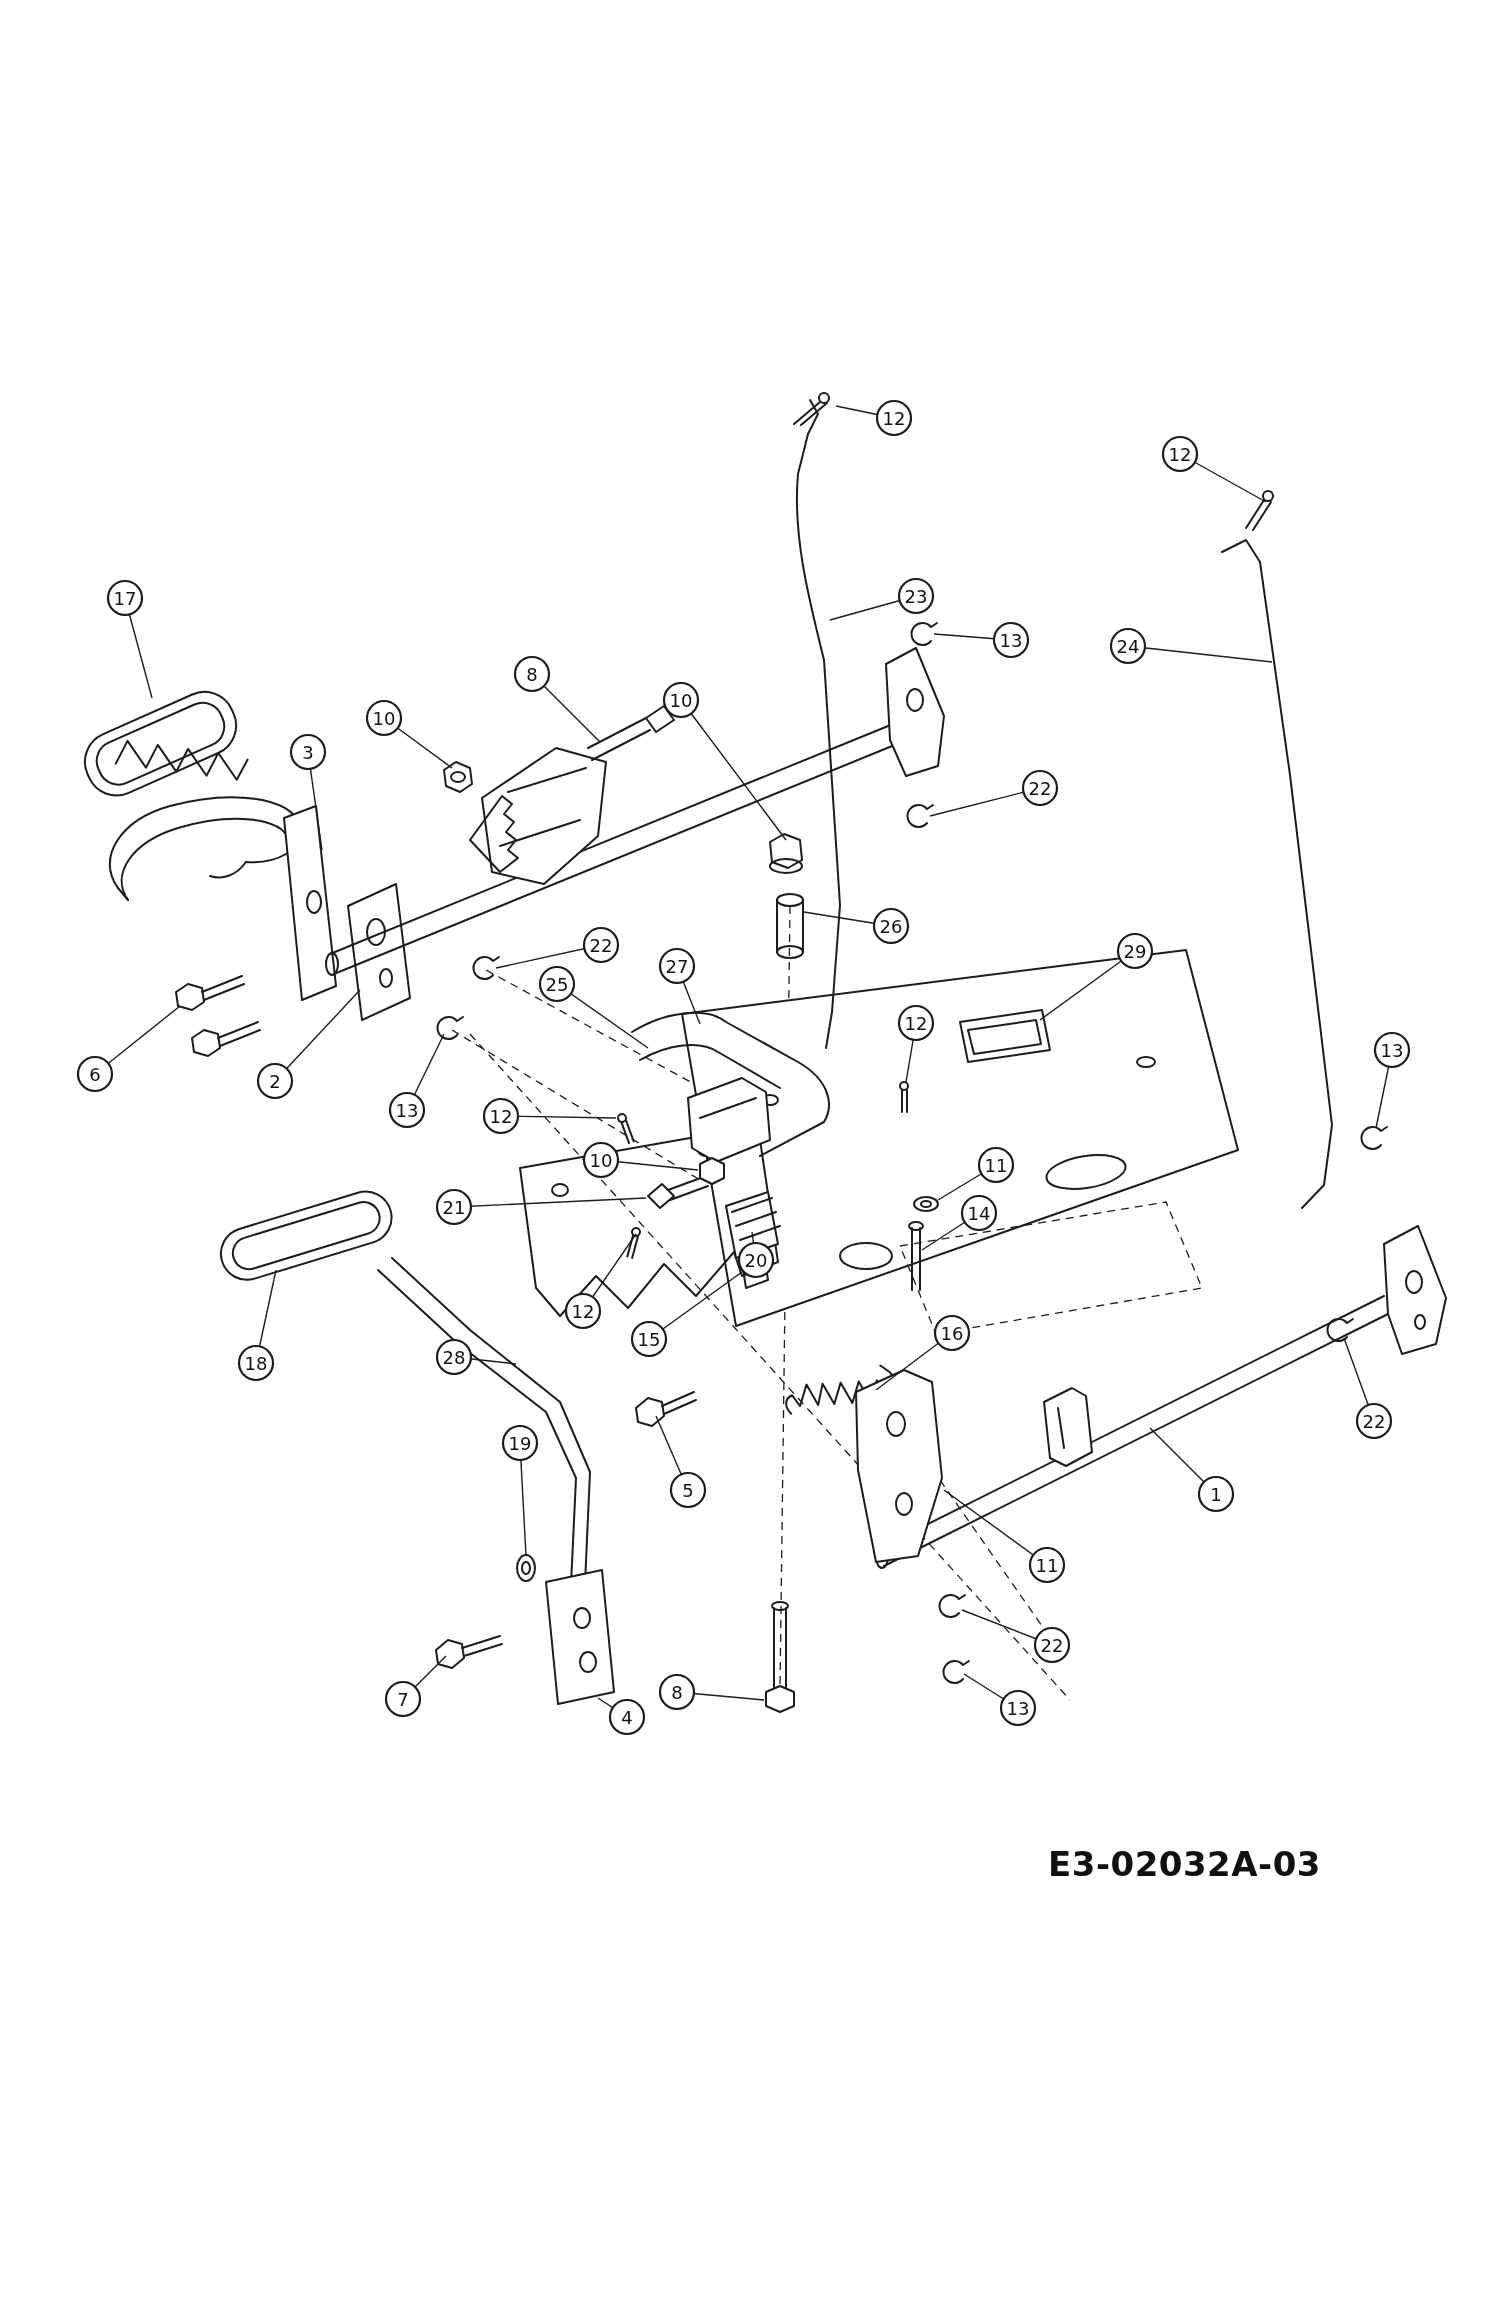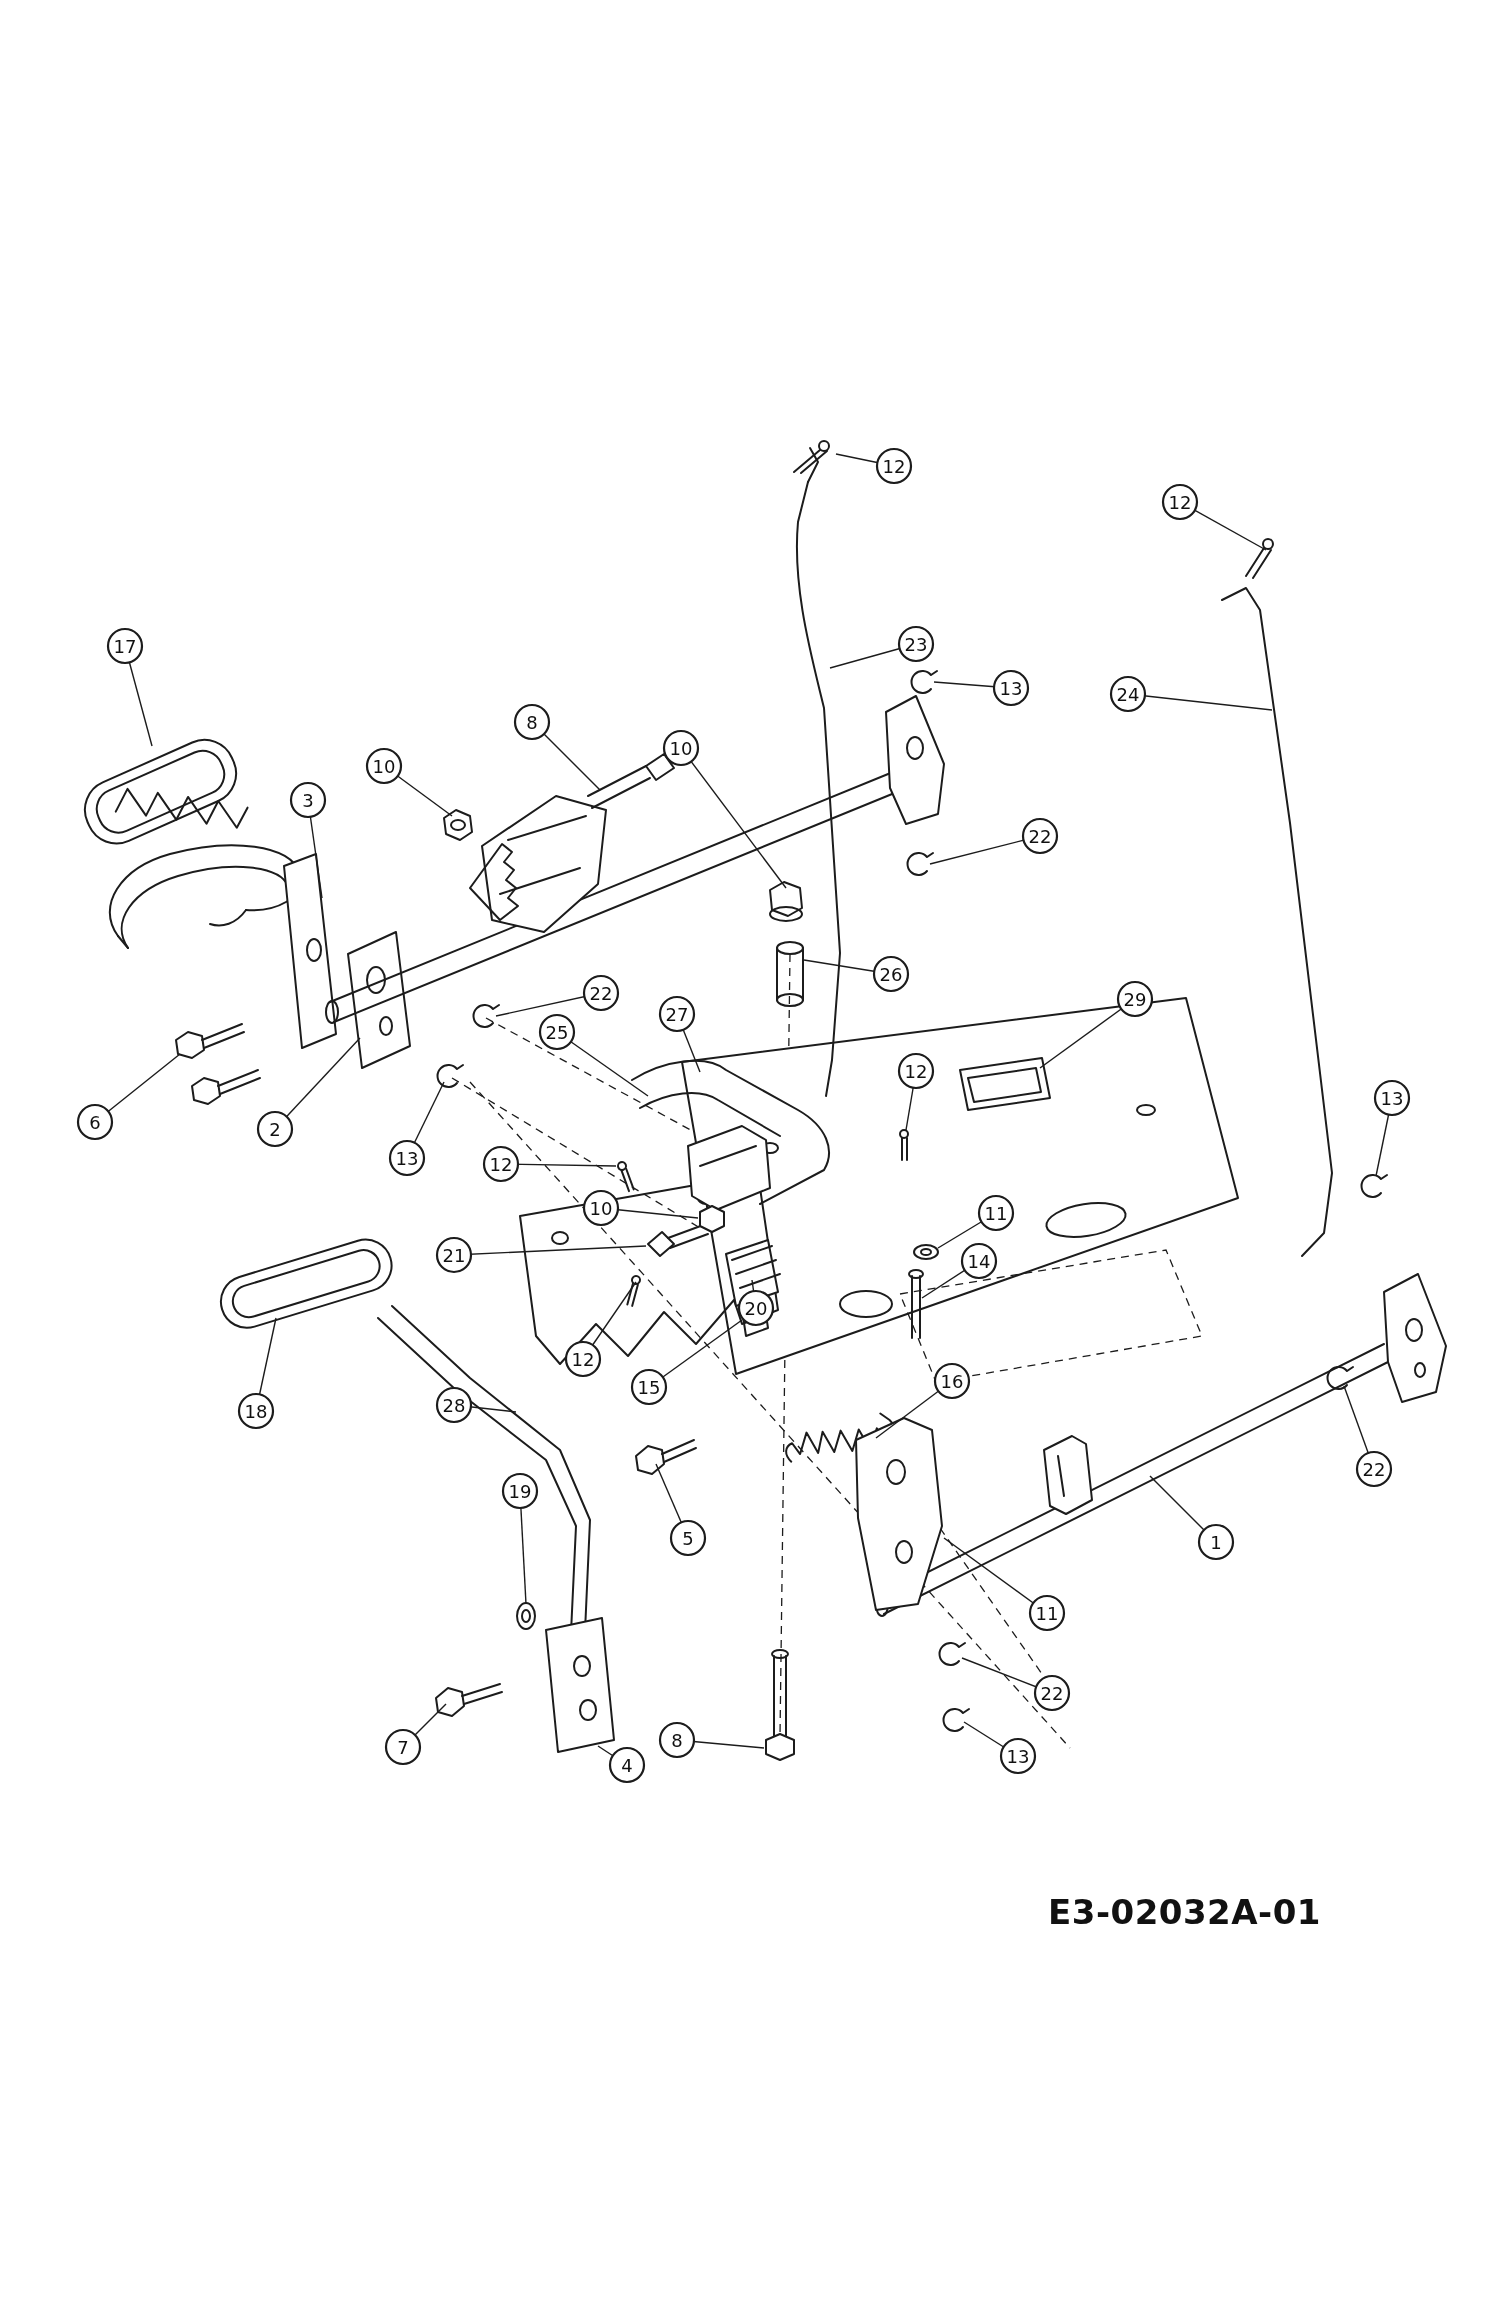--- a/index.html
+++ b/index.html
@@ -10,21 +10,20 @@
   body {
     width: 1500px;
     height: 2318px;
     position: relative;
     overflow: hidden;
     font-family: "DejaVu Sans", sans-serif;
   }
   .canvas {
     position: absolute;
     inset: 0;
-    margin-top: 48px;
   }
   
   .part {
     stroke: #1c1c1c;
     stroke-width: 2;
     fill: none;
     stroke-linejoin: round;
     stroke-linecap: round;
   }
   .part-fill {
@@ -504,14 +503,14 @@
         </g>
         <g>
           <line x1="627" y1="1717" x2="598" y2="1698" class="leader"></line>
           <circle cx="627" cy="1717" r="17" class="balloon"></circle>
           <text x="627" y="1723.5" class="balloon-label">4</text>
         </g>
       </g>
   </svg>
 
   
-  <div class="diagram-code">E3-02032A-01</div>
+  <div class="diagram-code">E3-02032A-03</div>
 </div>
 
 </body></html>

